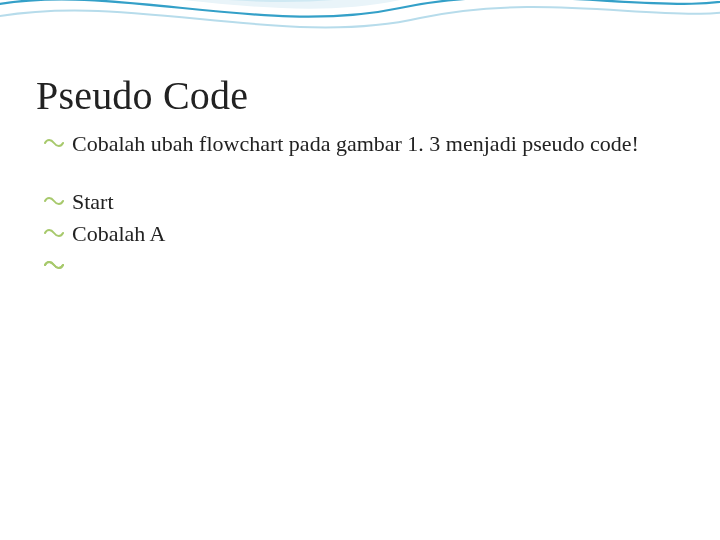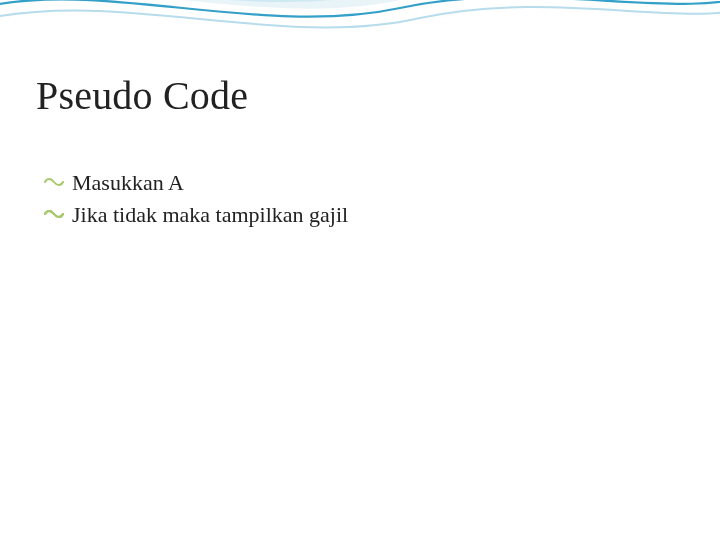--- a/index.html
+++ b/index.html
@@ -20,21 +20,21 @@
     pointer-events: none;
   }
   .content {
     position: relative;
     padding: 72px 36px 0 36px;
   }
   .title {
     font-size: 40px;
     font-weight: 400;
     color: #222;
-    margin-bottom: 22px;
+    margin-bottom: 9px;
     letter-spacing: 0.2px;
   }
   .bullets {
     list-style: none;
     padding-left: 8px;
   }
   .bullets li {
     font-size: 22px;
     line-height: 1.45;
     color: #222;
@@ -64,40 +64,48 @@
 <svg class="swoosh" viewBox="0 0 780 120" preserveAspectRatio="none">
   <path d="M0,40 C120,10 280,70 420,40 C560,10 700,55 780,25 L780,0 L0,0 Z" fill="#e9f4f9"></path>
   <path d="M0,48 C120,18 280,78 420,48 C560,18 700,63 780,33" fill="none" stroke="#34a0c8" stroke-width="2.2"></path>
   <path d="M0,60 C140,28 300,90 440,58 C580,28 710,72 780,44" fill="none" stroke="#b7dceb" stroke-width="2"></path>
   <path d="M0,35 C110,8 260,60 400,32 C540,5 690,48 780,20" fill="none" stroke="#cfe9f3" stroke-width="3"></path>
 </svg>
 
 <div class="content">
   <h1 class="title">Pseudo Code</h1>
 
+  <ul class="bullets">
+    <li>
+      <svg class="bullet-icon" viewBox="0 0 20 12">
+          <path d="M1,6 C3,2 7,2 10,6 C13,10 17,10 19,6" fill="none" stroke="#a7c96c" stroke-width="2" stroke-linecap="round"></path>
+        </svg>
+      <span>Cobalah ubah flowchart pada gambar 1. 3 menjadi pseudo code!</span>
+    </li>
+  </ul>
 
   <div class="gap"></div>
 
   <ul class="bullets">
     <li>
       <svg class="bullet-icon" viewBox="0 0 20 12">
           <path d="M1,6 C3,2 7,2 10,6 C13,10 17,10 19,6" fill="none" stroke="#a7c96c" stroke-width="2" stroke-linecap="round"></path>
         </svg>
-      <span>Masukkan A</span>
+      <span>Start</span>
+    </li>
+    <li>
+      <svg class="bullet-icon" viewBox="0 0 20 12">
+          <path d="M1,6 C3,2 7,2 10,6 C13,10 17,10 19,6" fill="none" stroke="#a7c96c" stroke-width="2" stroke-linecap="round"></path>
+        </svg>
+      <span>Cobalah A</span>
     </li>
     <li>
       <svg class="bullet-icon" viewBox="0 0 20 12">
           <path d="M1,6 C3,2 7,2 10,6 C13,10 17,10 19,6" fill="none" stroke="#a7c96c" stroke-width="2" stroke-linecap="round"></path>
         </svg>
     </li>
     <li>
       <svg class="bullet-icon" viewBox="0 0 20 12">
           <path d="M1,6 C3,2 7,2 10,6 C13,10 17,10 19,6" fill="none" stroke="#a7c96c" stroke-width="2" stroke-linecap="round"></path>
         </svg>
     </li>
-    <li>
-      <svg class="bullet-icon" viewBox="0 0 20 12">
-          <path d="M1,6 C3,2 7,2 10,6 C13,10 17,10 19,6" fill="none" stroke="#a7c96c" stroke-width="2" stroke-linecap="round"></path>
-        </svg>
-      <span>Jika tidak maka tampilkan gajil</span>
-    </li>
   </ul>
 </div>
 
 </body></html>

